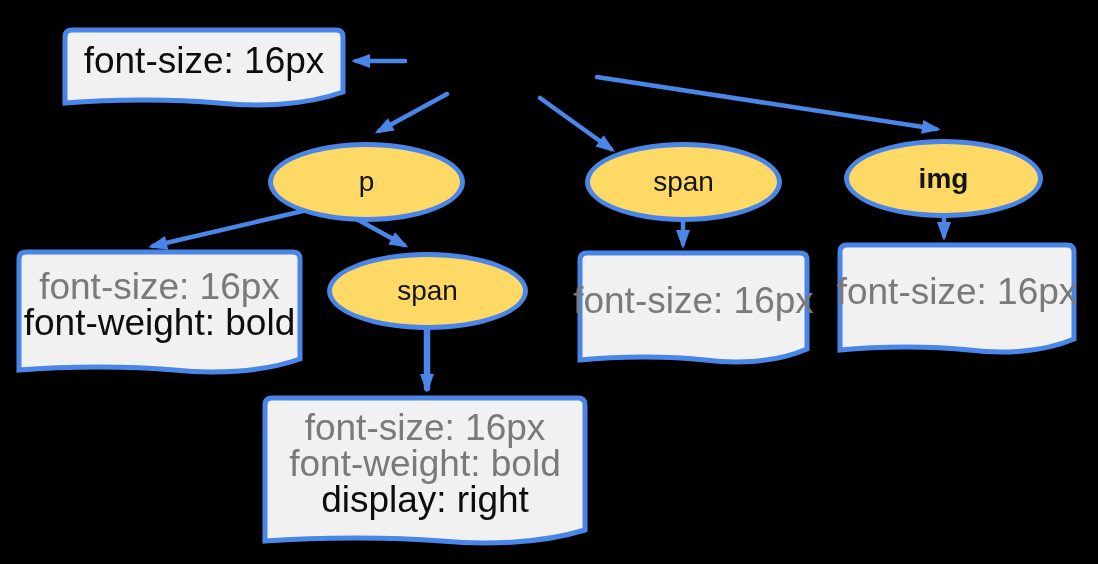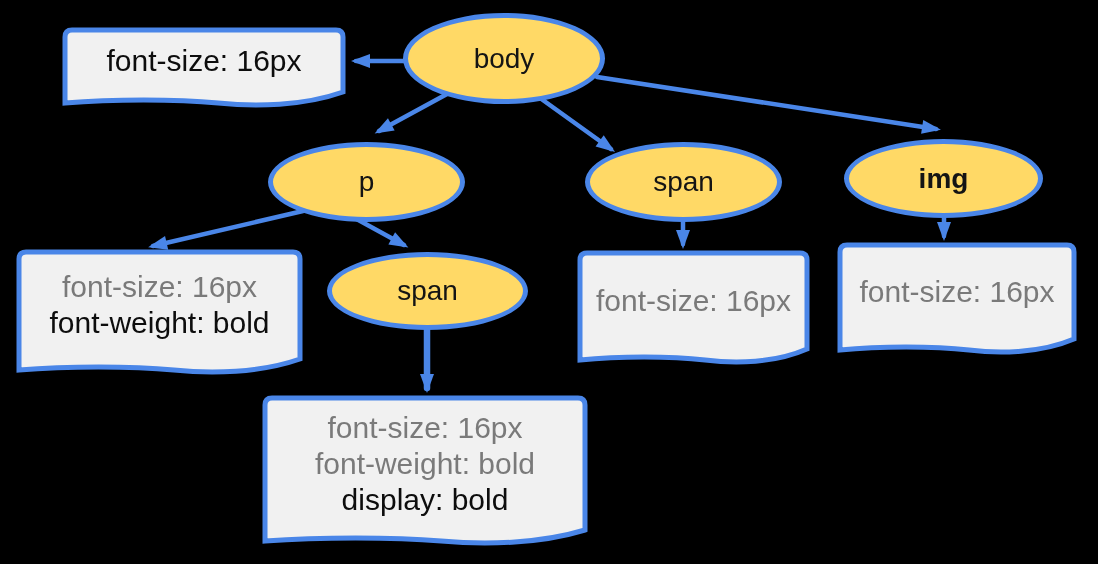--- a/index.html
+++ b/index.html
@@ -32,21 +32,21 @@
   .stylebox{
     position:absolute;
     display:flex;flex-direction:column;align-items:center;justify-content:center;
     box-sizing:border-box;
     padding-bottom:14px;
   }
   .stylebox .doc-shape{position:absolute;left:0;top:0;width:100%;height:100%;overflow:visible;}
   .stylebox .doc-shape path{fill:var(--box-fill,#f1f1f1);stroke:var(--box-border,#4a86e8);stroke-width:5;}
   .stylebox .sline{
     position:relative;
-    font-size:30px;line-height:36px;
+    font-size:37px;line-height:36px;
     color:var(--text-black,#0d0d0d);
     white-space:nowrap;
   }
   .stylebox .sline.inherited{color:var(--text-gray,#7a7a7a);}
   .box-body{left:62px;top:27px;width:284px;height:81px;}
   .box-p{left:16px;top:249px;width:287px;height:126px;}
   .box-span-body{left:577px;top:250px;width:233px;height:115px;}
   .box-img{left:837px;top:242px;width:240px;height:113px;}
   .box-span-p{left:262px;top:395px;width:326px;height:151px;}
 </style>
@@ -100,26 +100,23 @@
       </svg>
     <div class="sline inherited">font-size: 16px</div>
   </div>
 
   <div class="stylebox box-span-p">
     <svg class="doc-shape" viewBox="0 0 326 151">
         <path d="M 10 3 L 316 3 Q 323 3 323 10 L 323 135 C 277.09999999999997 149 221.68 150 179.3 146 C 130.4 142 58.68 142 3 146 L 3 10 Q 3 3 10 3 Z"></path>
       </svg>
     <div class="sline inherited">font-size: 16px</div>
     <div class="sline inherited">font-weight: bold</div>
-    <div class="sline">display: bold</div>
+    <div class="sline">display: right</div>
   </div>
 
-  <div class="node node-body">
-    <span>body</span>
-  </div>
   <div class="node node-p">
     <span>p</span>
   </div>
   <div class="node node-span-body">
     <span>span</span>
   </div>
   <div class="node node-img">
     <span>img</span>
   </div>
   <div class="node node-span-p">

